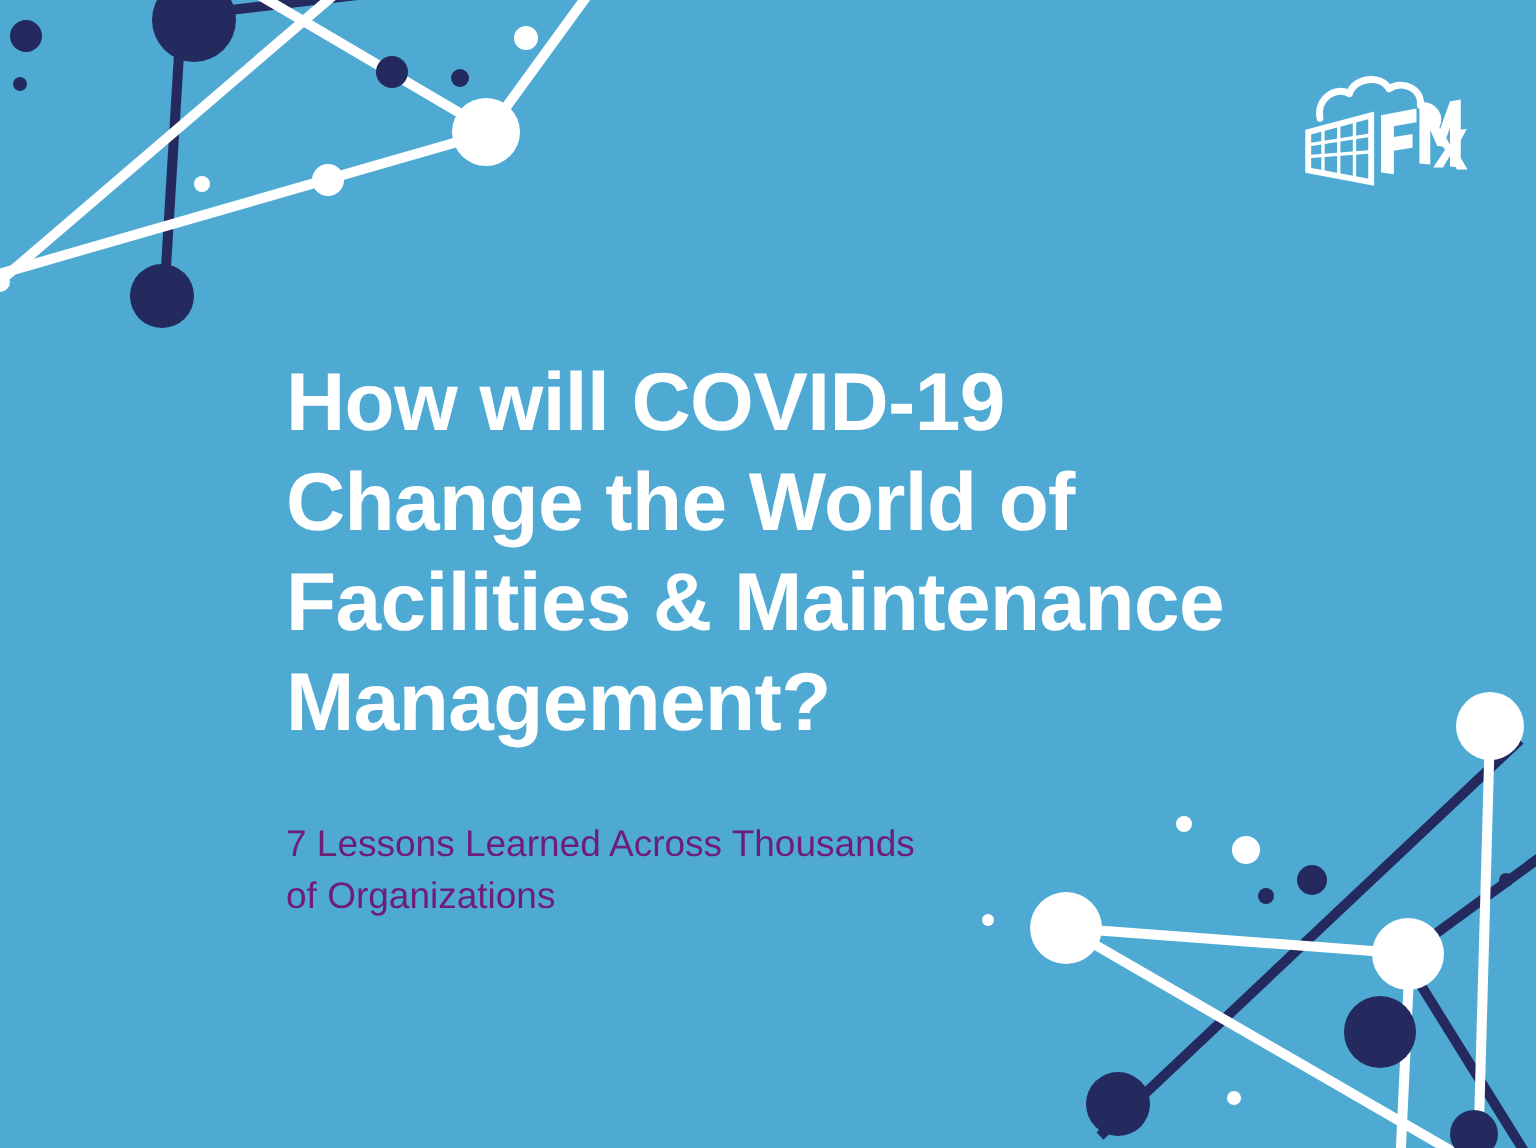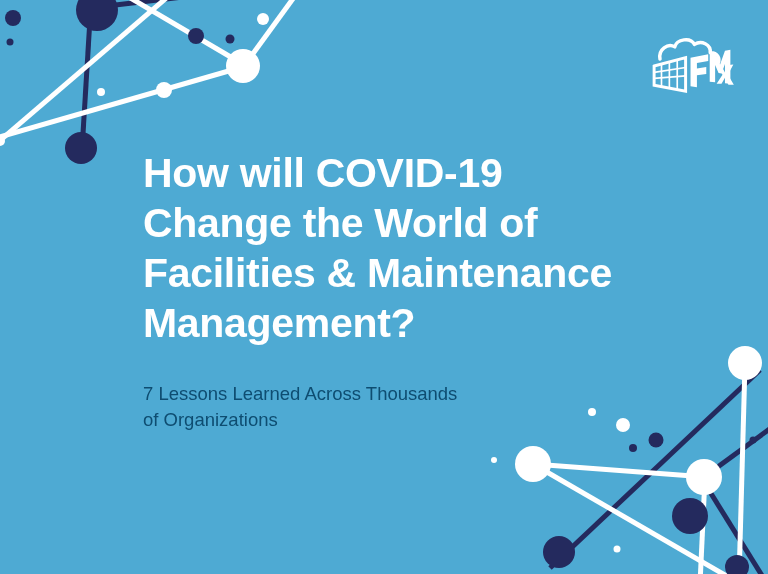--- a/index.html
+++ b/index.html
@@ -26,36 +26,36 @@
   #logo {
     position: absolute;
     right: 34px;
     top: 36px;
     width: 84px;
     height: 62px;
   }
   #content {
     position: absolute;
     left: 143px;
-    top: 148px;
+    top: 176px;
     width: 520px;
   }
   #title {
     margin: 0;
     color: #ffffff;
     font-size: 41px;
     line-height: 50px;
     font-weight: 700;
     letter-spacing: -0.3px;
     white-space: pre-line;
   }
   #subtitle {
     margin: 0;
     padding-top: 33px;
-    color: #0c4a6e;
+    color: #701a75;
     font-size: 18.5px;
     line-height: 26px;
     font-weight: 400;
     letter-spacing: 0px;
     white-space: pre-line;
     opacity: 0.97;
   }
 </style>
 </head>
 <body>

